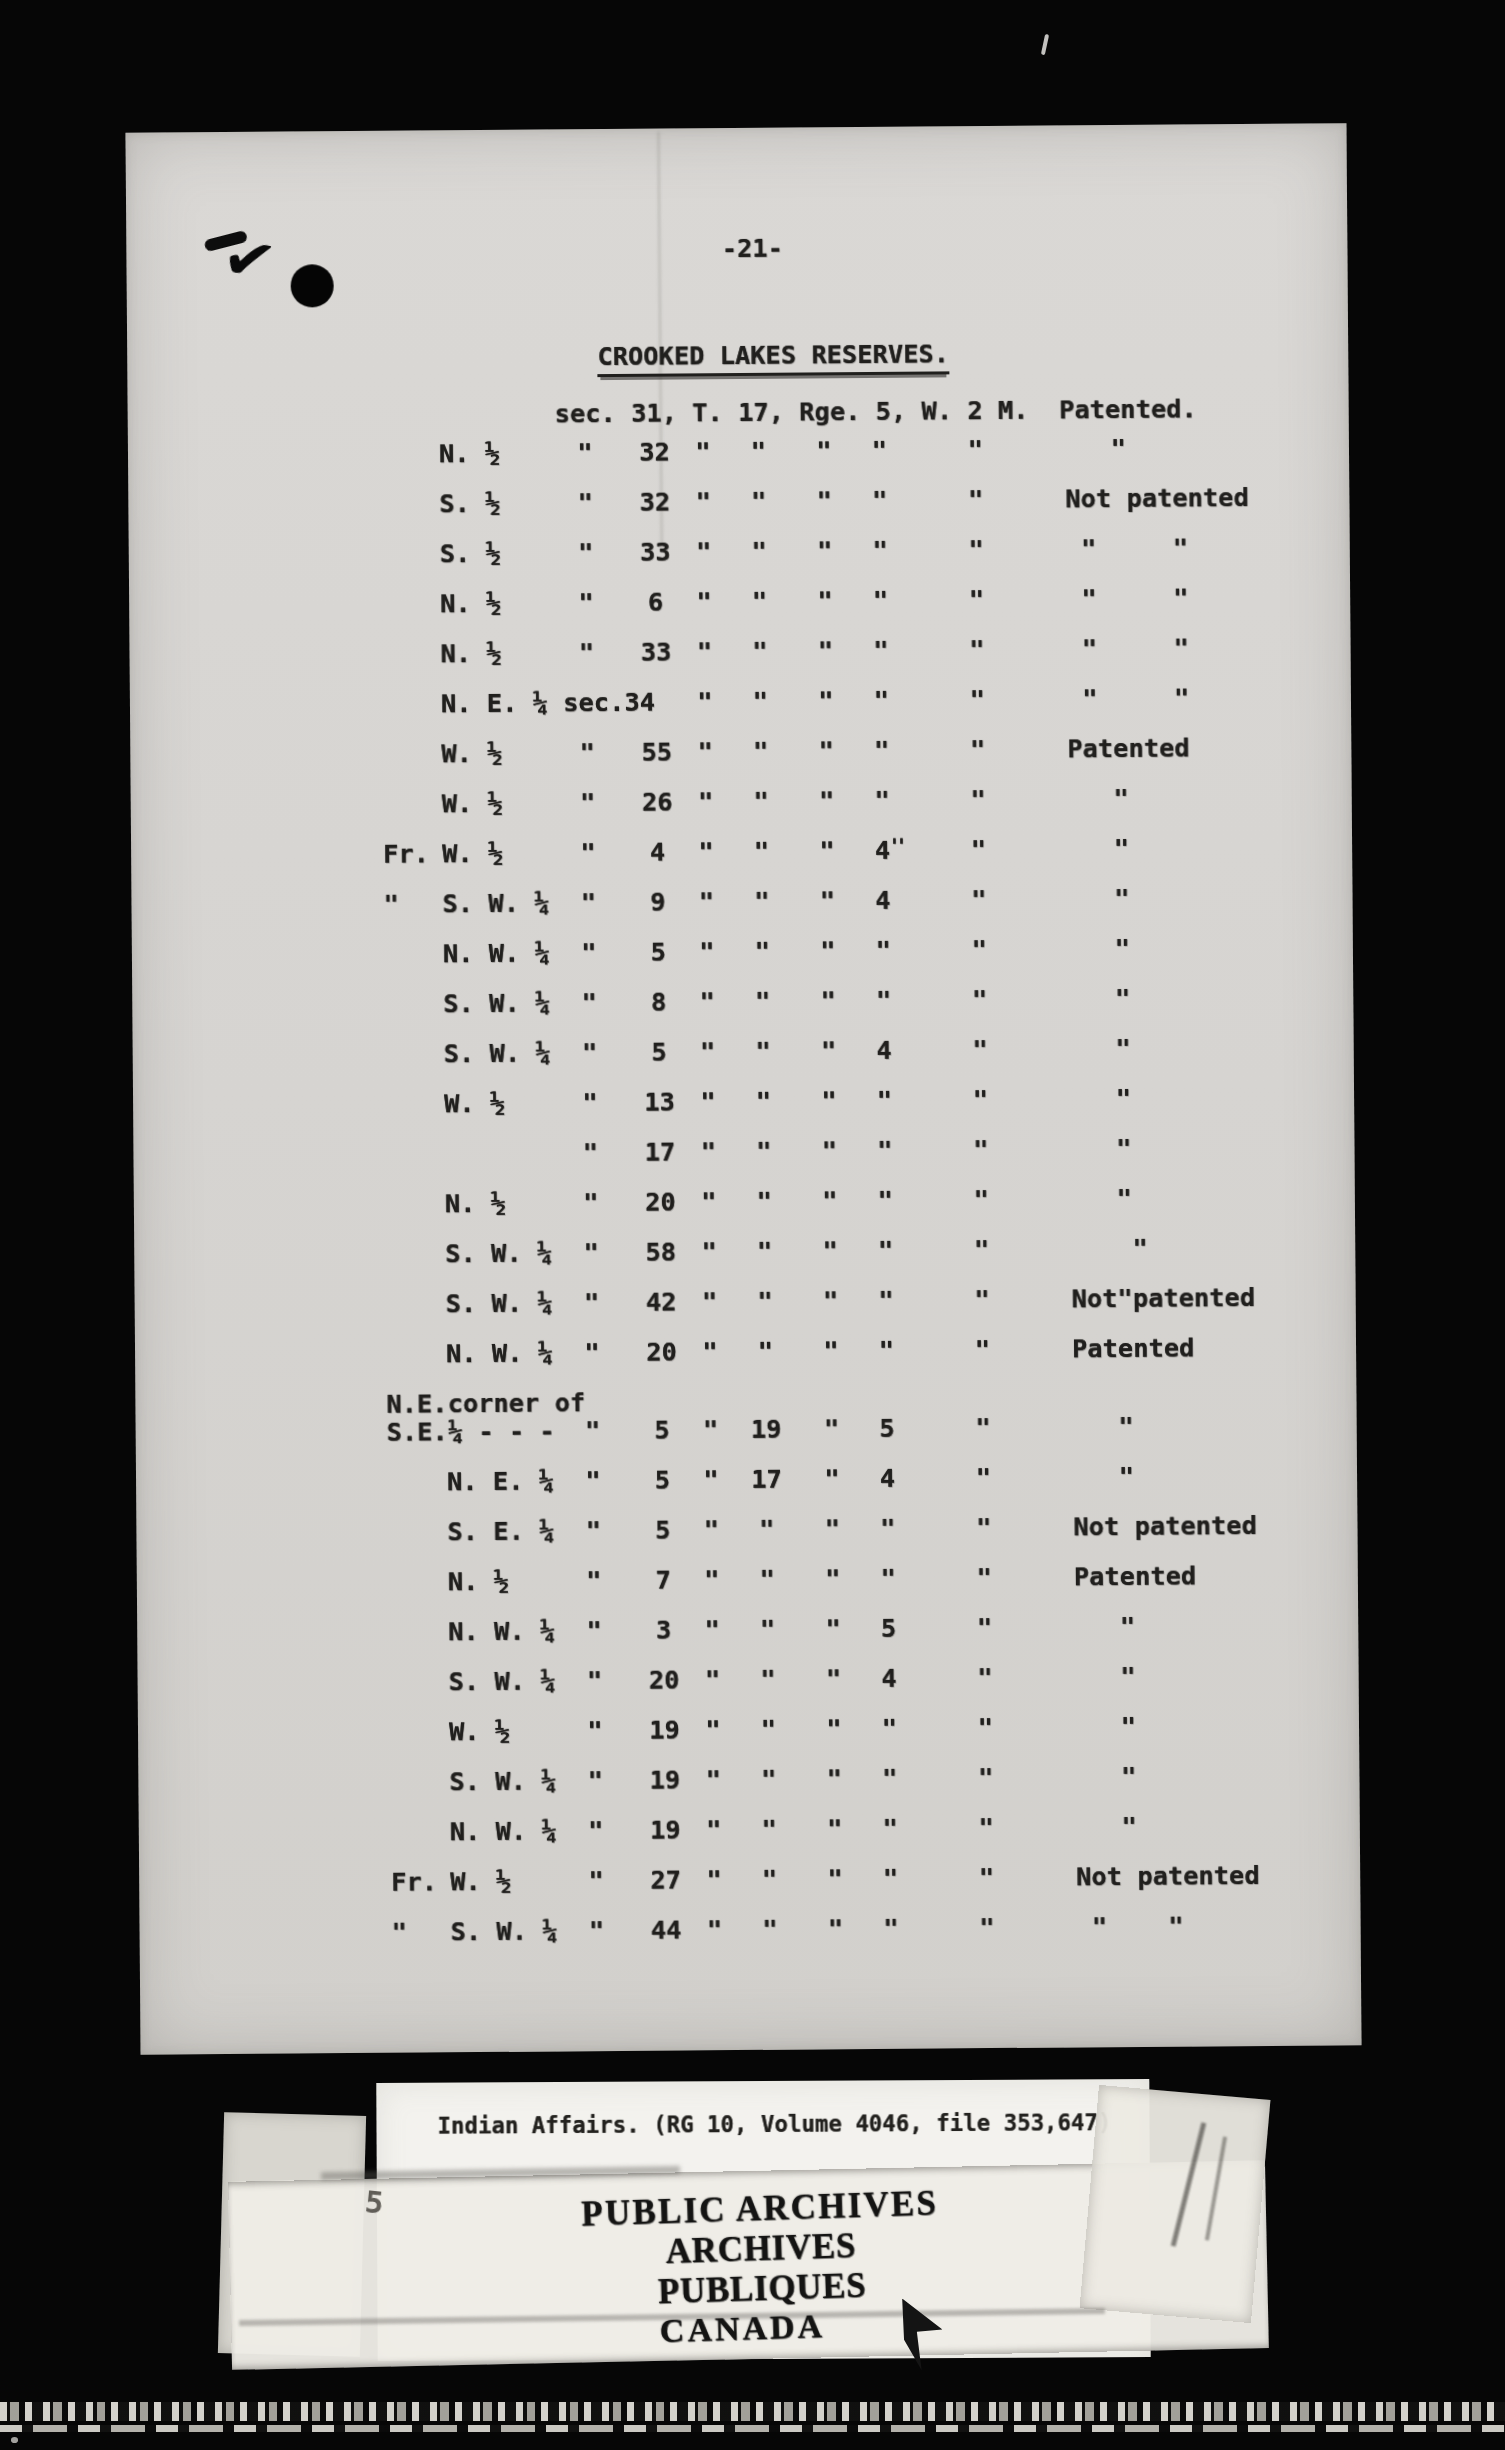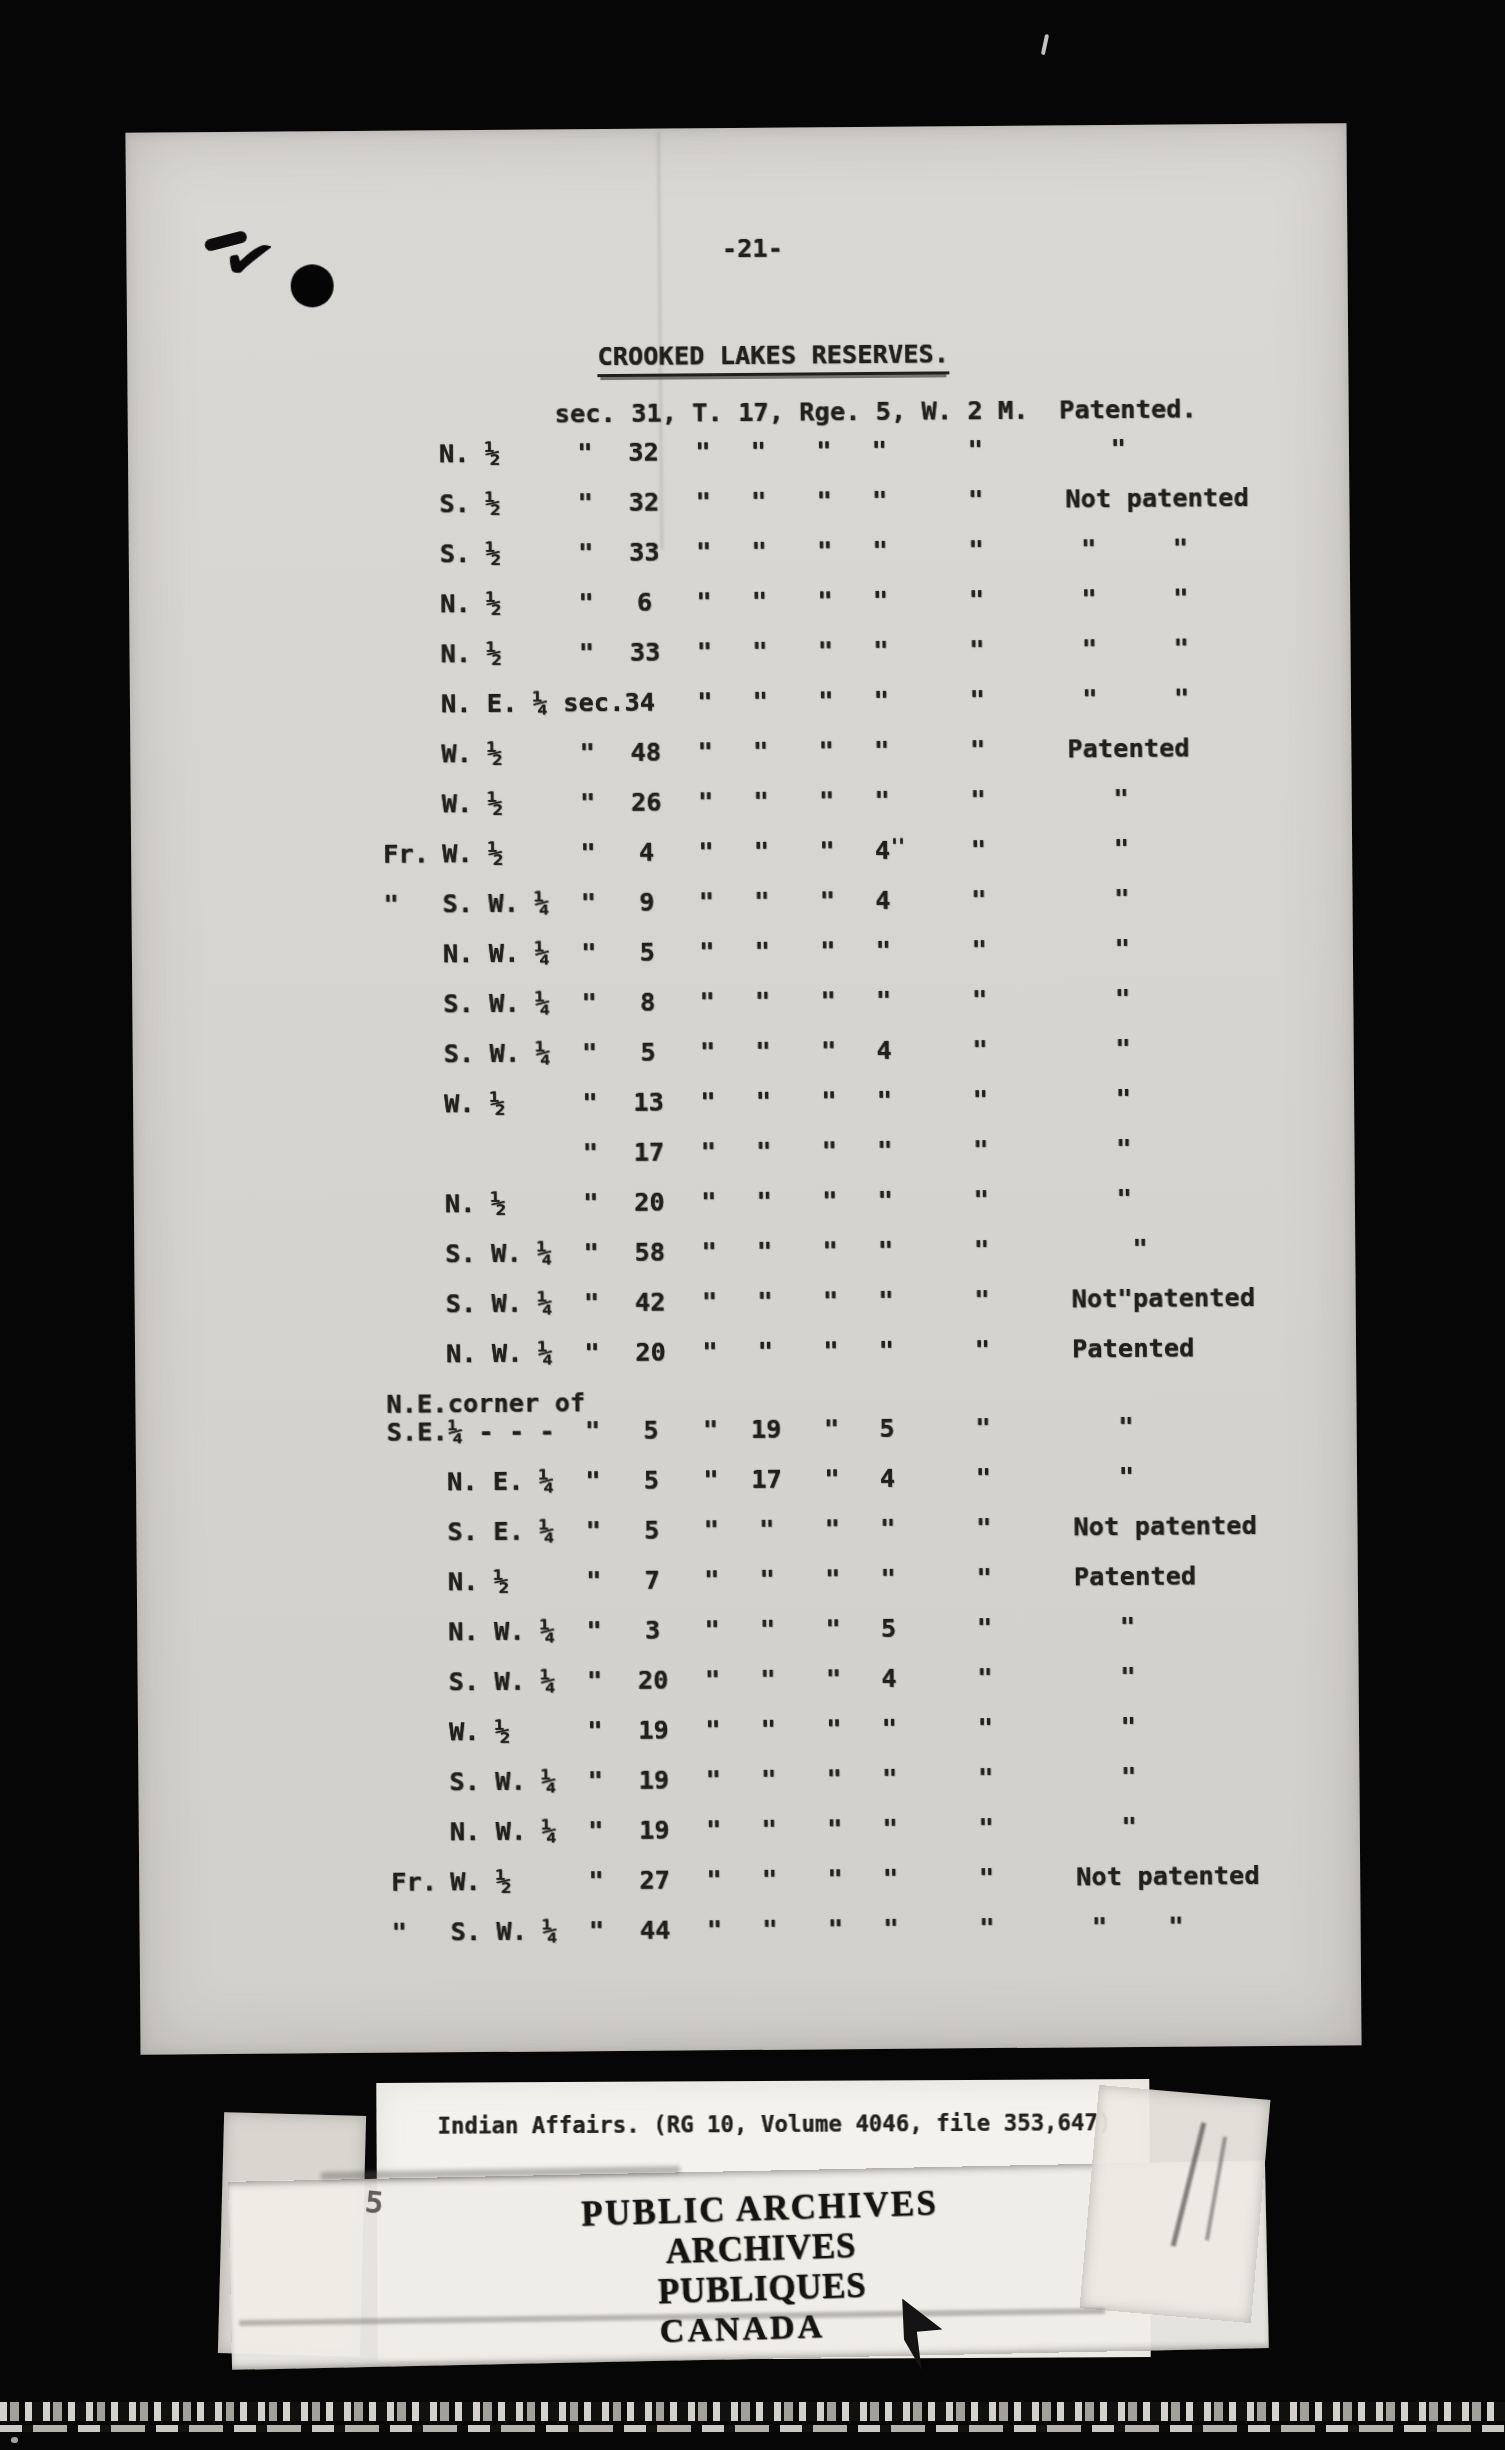--- a/index.html
+++ b/index.html
@@ -36,21 +36,21 @@
   .col-header{position:absolute;left:427px;top:269px;white-space:pre;}
   
   .rows{position:absolute;left:0;top:296px;right:0;}
   .row{position:relative;height:50px;}
   .row.tall{height:78px;}
   .cell{position:absolute;bottom:9px;white-space:pre;line-height:28px;}
   .prefix{left:224px;margin-left:28px;}
   .desc{left:311px;width:314px;white-space:pre-line;}
   .row.tall .desc{left:251px;}
   .c1{left:442px;width:30px;text-align:center;}
-  .c2{left:484px;width:63px;text-align:center;}
+  .c2{left:495px;width:63px;text-align:center;}
   .c3{left:560px;width:30px;text-align:center;}
   .c4{left:599px;width:63px;text-align:center;}
   .c5{left:681px;width:30px;text-align:center;}
   .c6{left:720px;width:63px;text-align:center;}
   .c7{left:831px;width:33px;text-align:center;}
   .status{left:937px;}
   
   .card{position:absolute;left:377px;top:2081px;width:773px;height:278px;
     background:#f3f2ee;transform:rotate(-.3deg);
     box-shadow:inset 0 0 30px rgba(150,147,140,.18);}
@@ -190,21 +190,21 @@
     <span class="cell typed c c4">"</span>
     <span class="cell typed c c5">"</span>
     <span class="cell typed c c6">"</span>
     <span class="cell typed c c7">"</span>
     <span class="cell typed status"> "     "</span>
   </div>
         <div class="row">
     <span class="cell typed prefix"></span>
     <span class="cell typed desc">W. ½</span>
     <span class="cell typed c c1">"</span>
-    <span class="cell typed c c2">48</span>
+    <span class="cell typed c c2">55</span>
     <span class="cell typed c c3">"</span>
     <span class="cell typed c c4">"</span>
     <span class="cell typed c c5">"</span>
     <span class="cell typed c c6">"</span>
     <span class="cell typed c c7">"</span>
     <span class="cell typed status">Patented</span>
   </div>
         <div class="row">
     <span class="cell typed prefix"></span>
     <span class="cell typed desc">W. ½</span>

